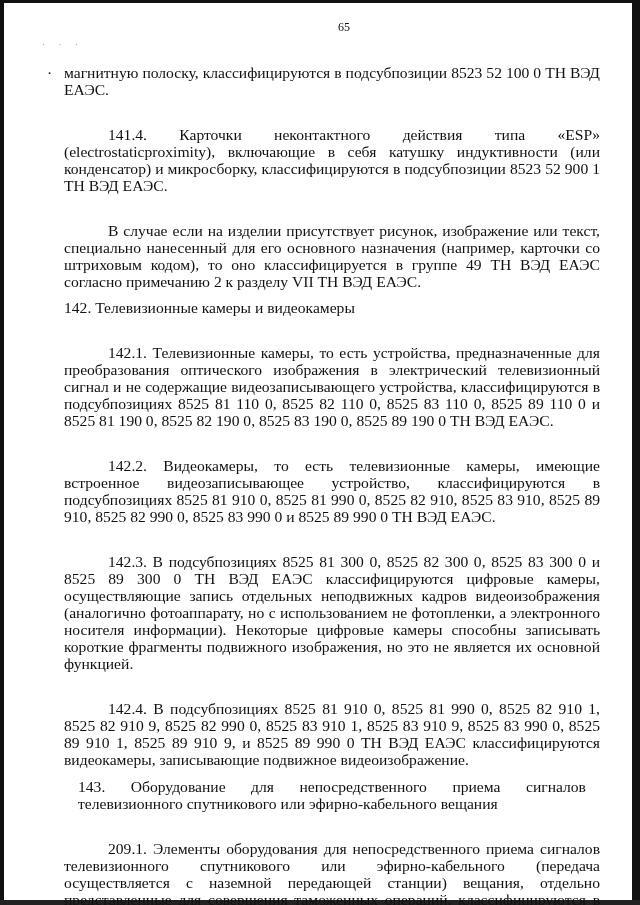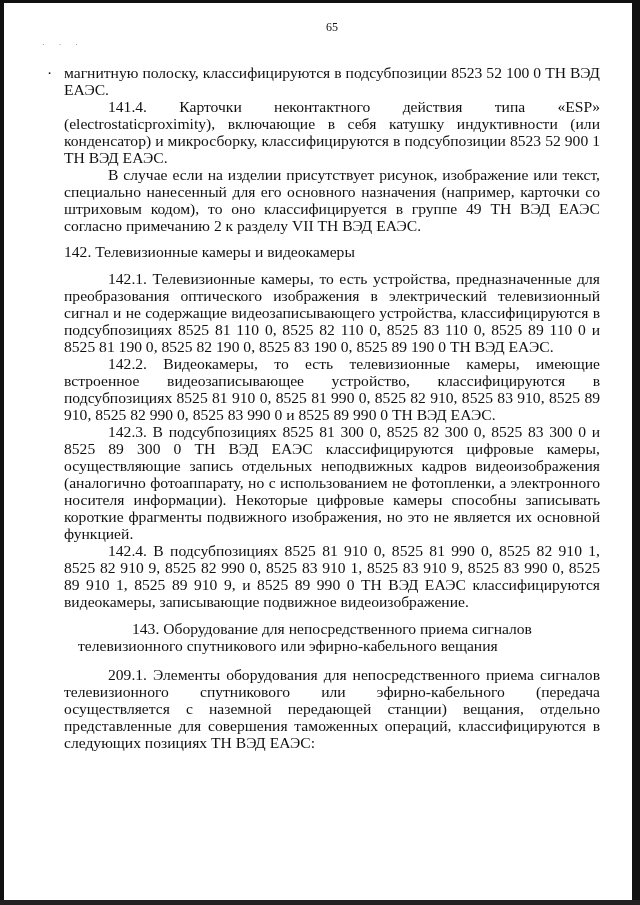--- a/index.html
+++ b/index.html
@@ -6,28 +6,28 @@
   body { width: 640px; height: 905px; background: #ffffff; position: relative; overflow: hidden; }
   .frame-top { position: absolute; left: 0; top: 0; width: 640px; height: 3px; background: #111; }
   .frame-left { position: absolute; left: 0; top: 0; width: 4px; height: 905px; background: #111; }
   .frame-right { position: absolute; left: 632px; top: 0; width: 8px; height: 905px; background: #111; }
   .frame-bottom { position: absolute; left: 0; top: 900px; width: 640px; height: 5px; background: #222; }
   .page {
     position: absolute; left: 64px; top: 0; width: 536px;
     font-family: "Liberation Serif", serif; font-size: 15.6px; color: #111;
     line-height: 17px;
   }
-  .page-num { position: absolute; left: 0; top: 19px; width: 536px; text-align: center; font-size: 12px; }
+  .page-num { position: absolute; left: 12px; top: 19px; width: 536px; text-align: center; font-size: 12px; }
   .specks { position: absolute; left: -22px; top: 36px; font-size: 8px; color: #666; letter-spacing: 6px; }
   .dot { position: absolute; left: -17px; top: 0; }
   .content { position: absolute; left: 0; top: 64px; width: 536px; }
   p { margin: 0; text-align: justify; text-align-last: left; }
-  p.ind { text-indent: 44px; }
+  p.ind { text-indent: 44px; margin-top: 28px; }
   .heading { margin: 9px 0 10px 0; }
-  .heading2 { text-align: center; margin: 10px 0 12px 0; padding: 0 14px; }
+  .heading2 { margin: 10px 0 12px 0; padding: 0 14px; }
   .first { position: relative; }
 </style>
 </head>
 <body>
 
 <div class="frame-top"></div>
 <div class="frame-left"></div>
 <div class="frame-right"></div>
 <div class="frame-bottom"></div>
 

